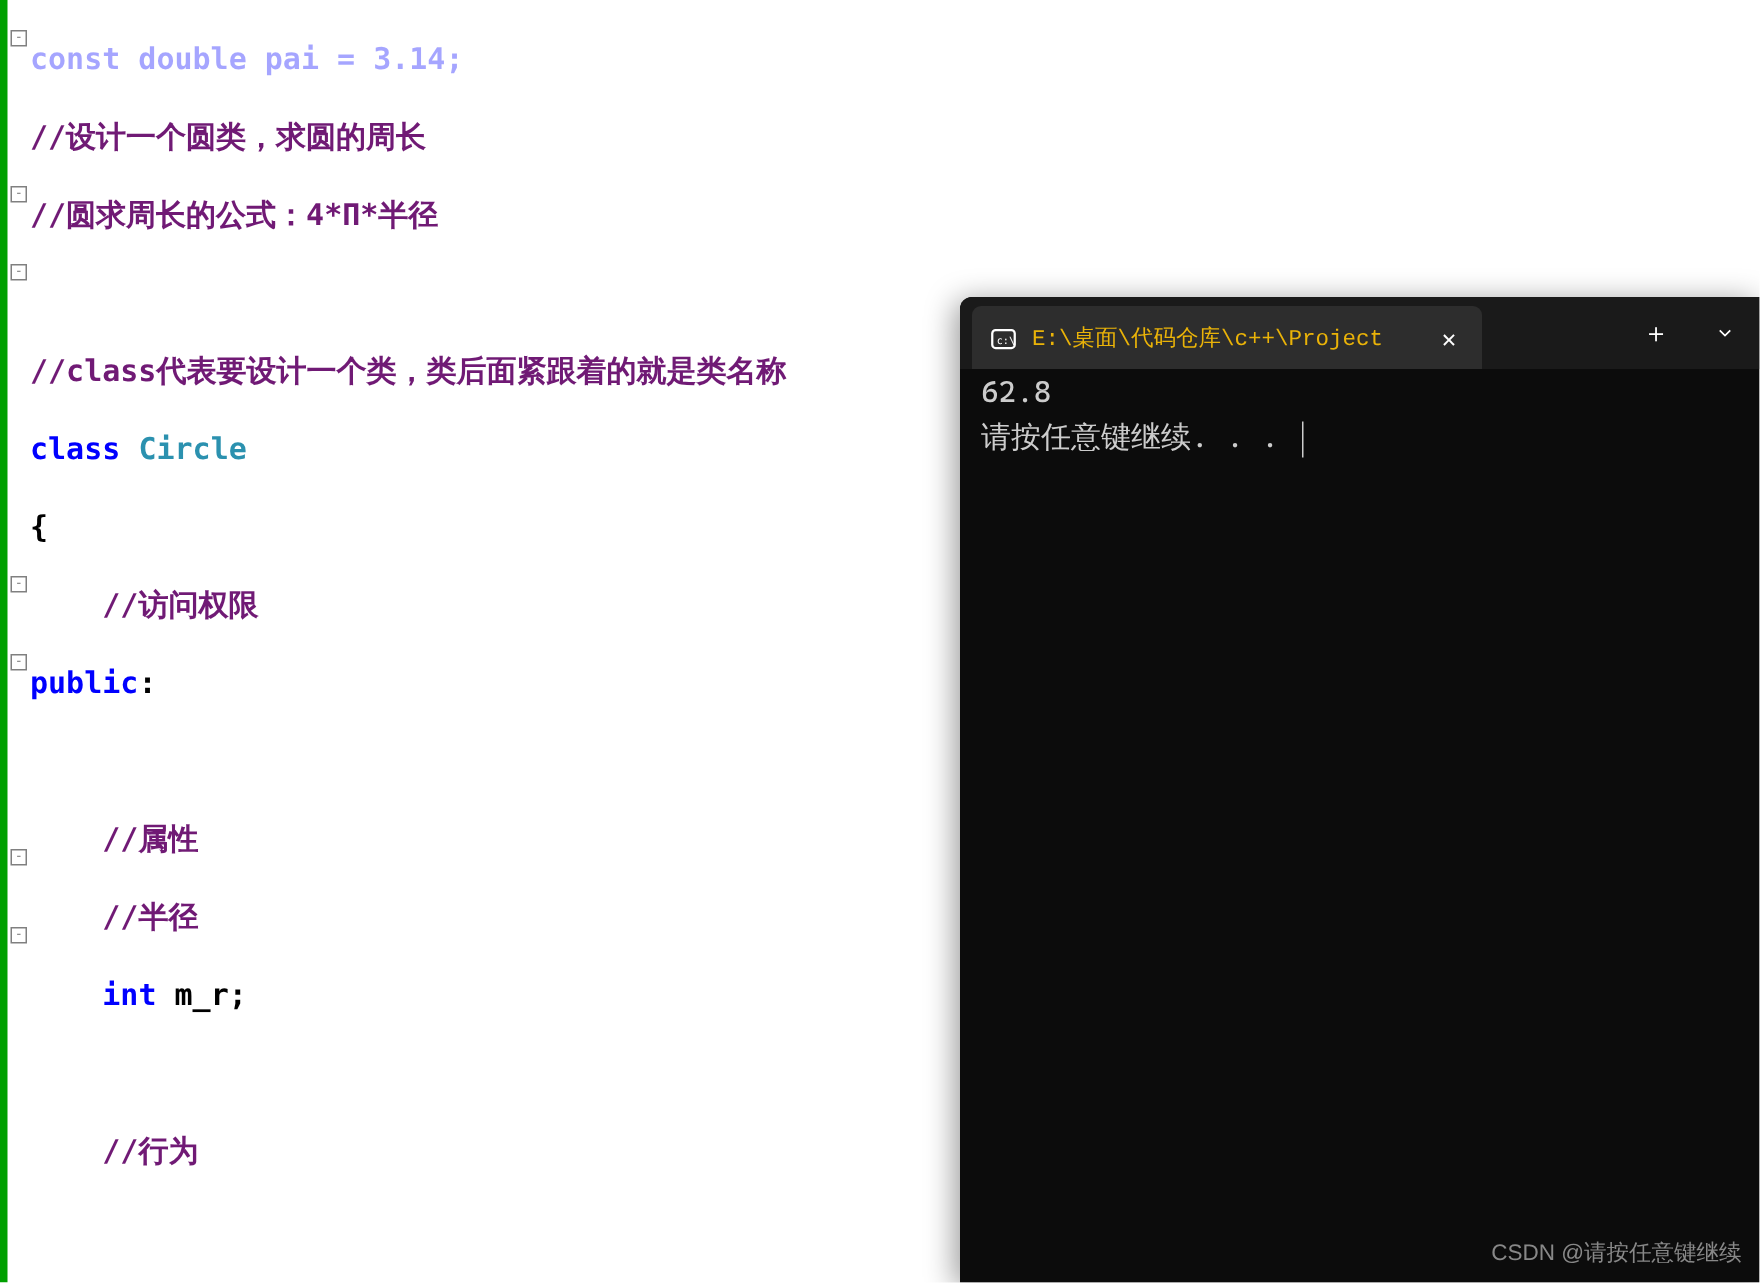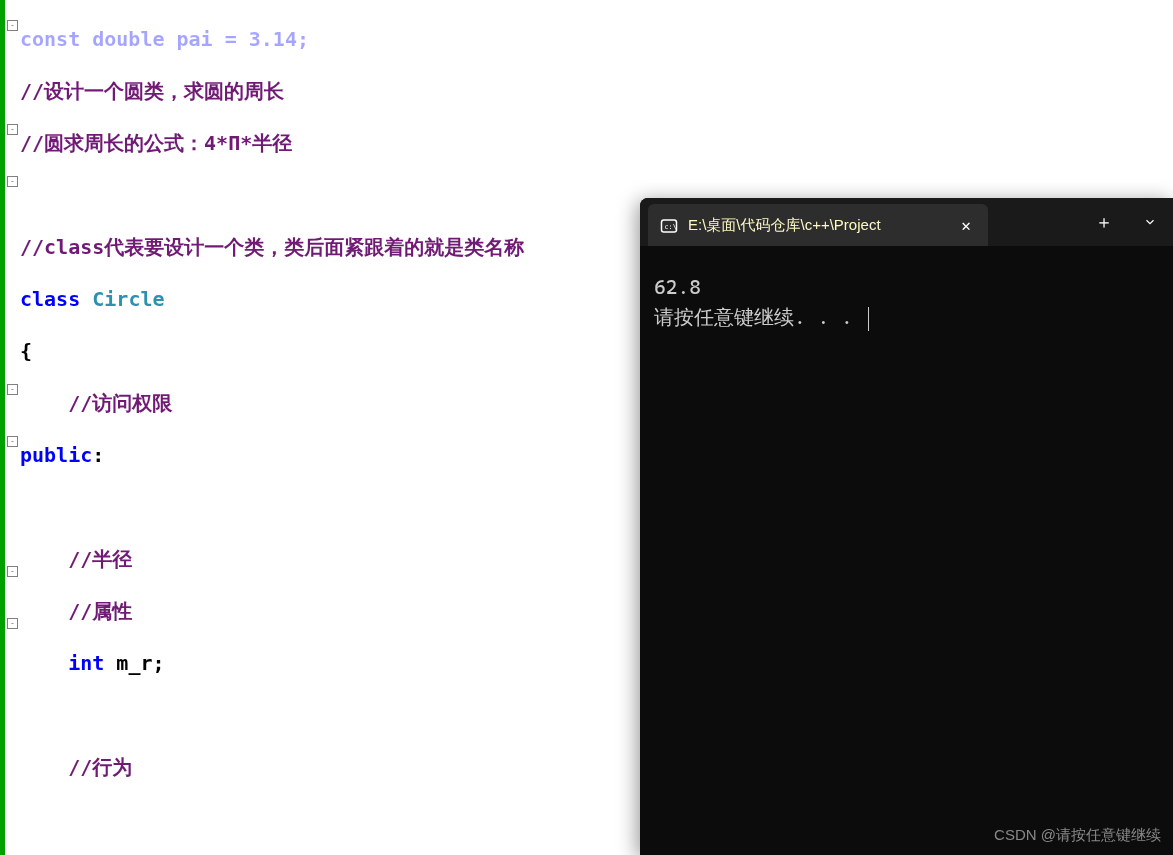--- a/index.html
+++ b/index.html
@@ -97,23 +97,23 @@
       margin: 6px 0 0 8px;
       height: 42px;
       width: 340px;
     }
     .tab-icon {
       width: 18px;
       height: 18px;
       flex-shrink: 0;
     }
     .tab-title {
-      color: #fef9c3;
+      color: #eab308;
       font-size: 15px;
-      font-family: Liberation Sans, sans-serif;
+      font-family: Liberation Mono, monospace;
       white-space: nowrap;
       overflow: hidden;
       text-overflow: ellipsis;
       flex: 1;
     }
     .tab-close {
       color: #fff;
       font-size: 16px;
       width: 20px;
       text-align: center;
@@ -127,21 +127,21 @@
     .titlebar-btn {
       width: 46px;
       height: 48px;
       display: flex;
       align-items: center;
       justify-content: center;
       color: #fff;
       font-size: 18px;
     }
     .terminal-body {
-      padding: 26px 14px;
+      padding: 0 14px;
       color: #cccccc;
       font-family: "Cascadia Mono", "Consolas", monospace;
       font-size: 20px;
       line-height: 30px;
     }
     .term-line { white-space: pre; }
     .cursor {
       display: inline-block;
       width: 1px;
       height: 24px;
@@ -178,22 +178,22 @@
 <div class="line"><span class="keyword" style="opacity:.35">const double pai = 3.14;</span></div>
 <div class="line"><span class="comment">//设计一个圆类，求圆的周长</span></div>
 <div class="line"><span class="comment">//圆求周长的公式：4*Π*半径</span></div>
 <div class="line"></div>
 <div class="line"><span class="comment">//class代表要设计一个类，类后面紧跟着的就是类名称</span></div>
 <div class="line"><span class="keyword">class</span> <span class="classname">Circle</span></div>
 <div class="line"><span class="op">{</span></div>
 <div class="line">    <span class="comment">//访问权限</span></div>
 <div class="line"><span class="keyword">public</span><span class="op">:</span></div>
 <div class="line"></div>
+<div class="line">    <span class="comment">//属性</span></div>
 <div class="line">    <span class="comment">//半径</span></div>
-<div class="line">    <span class="comment">//属性</span></div>
 <div class="line">    <span class="keyword">int</span> <span class="identifier">m_r</span><span class="op">;</span></div>
 <div class="line"></div>
 <div class="line">    <span class="comment">//行为</span></div>
 
 
 
 
 
 
 

